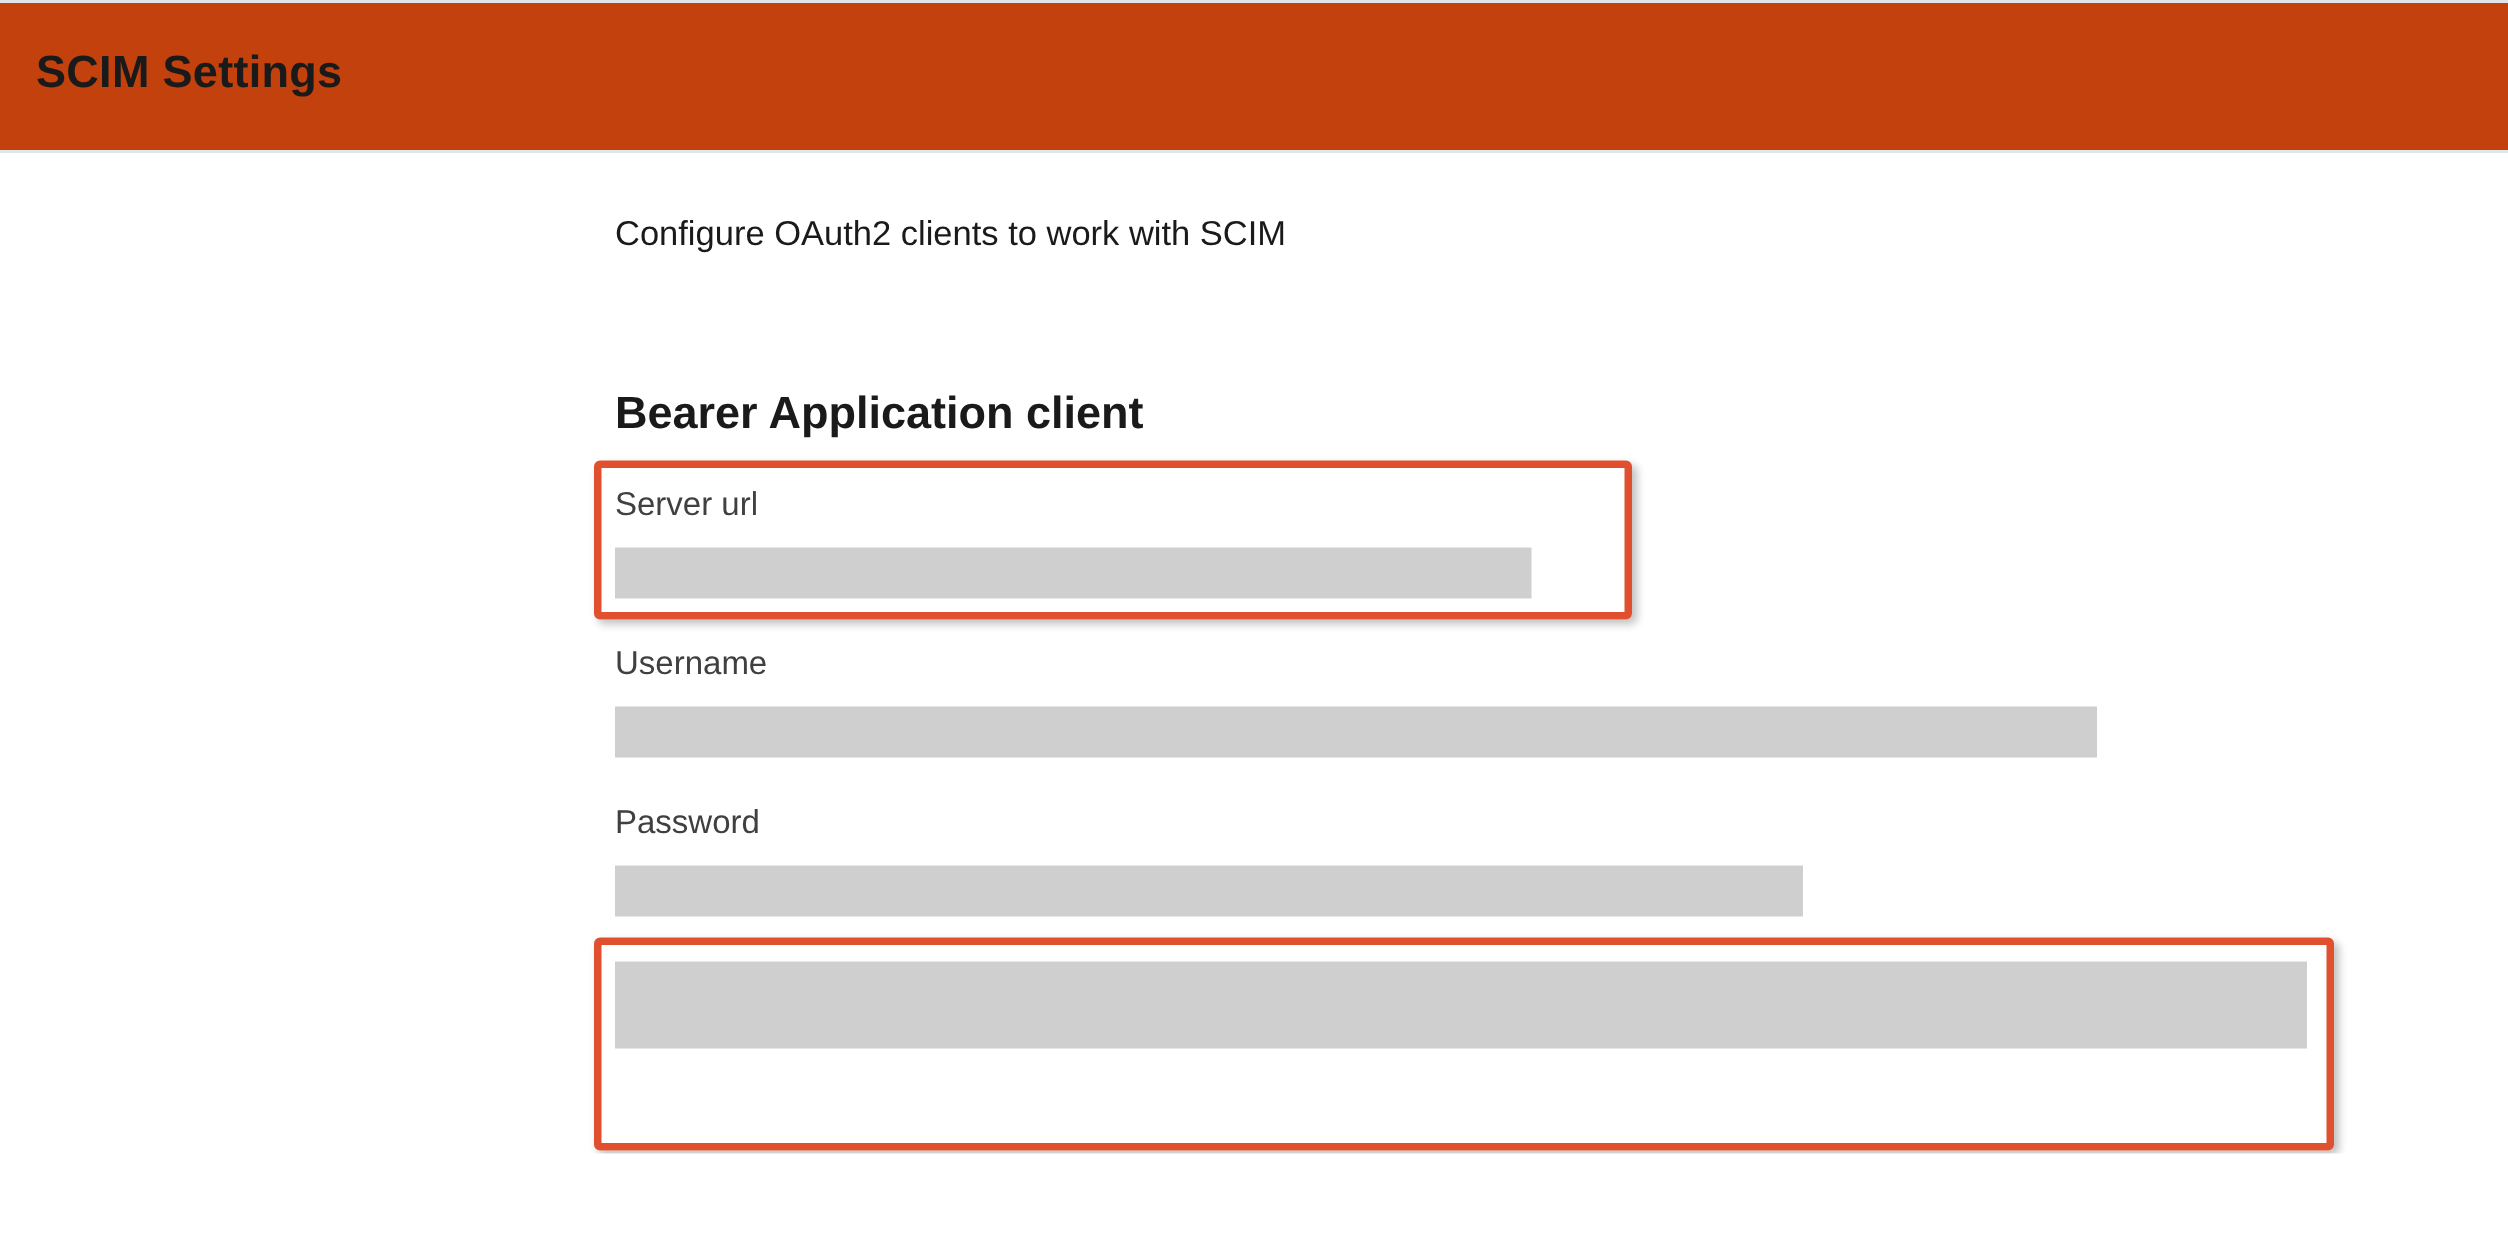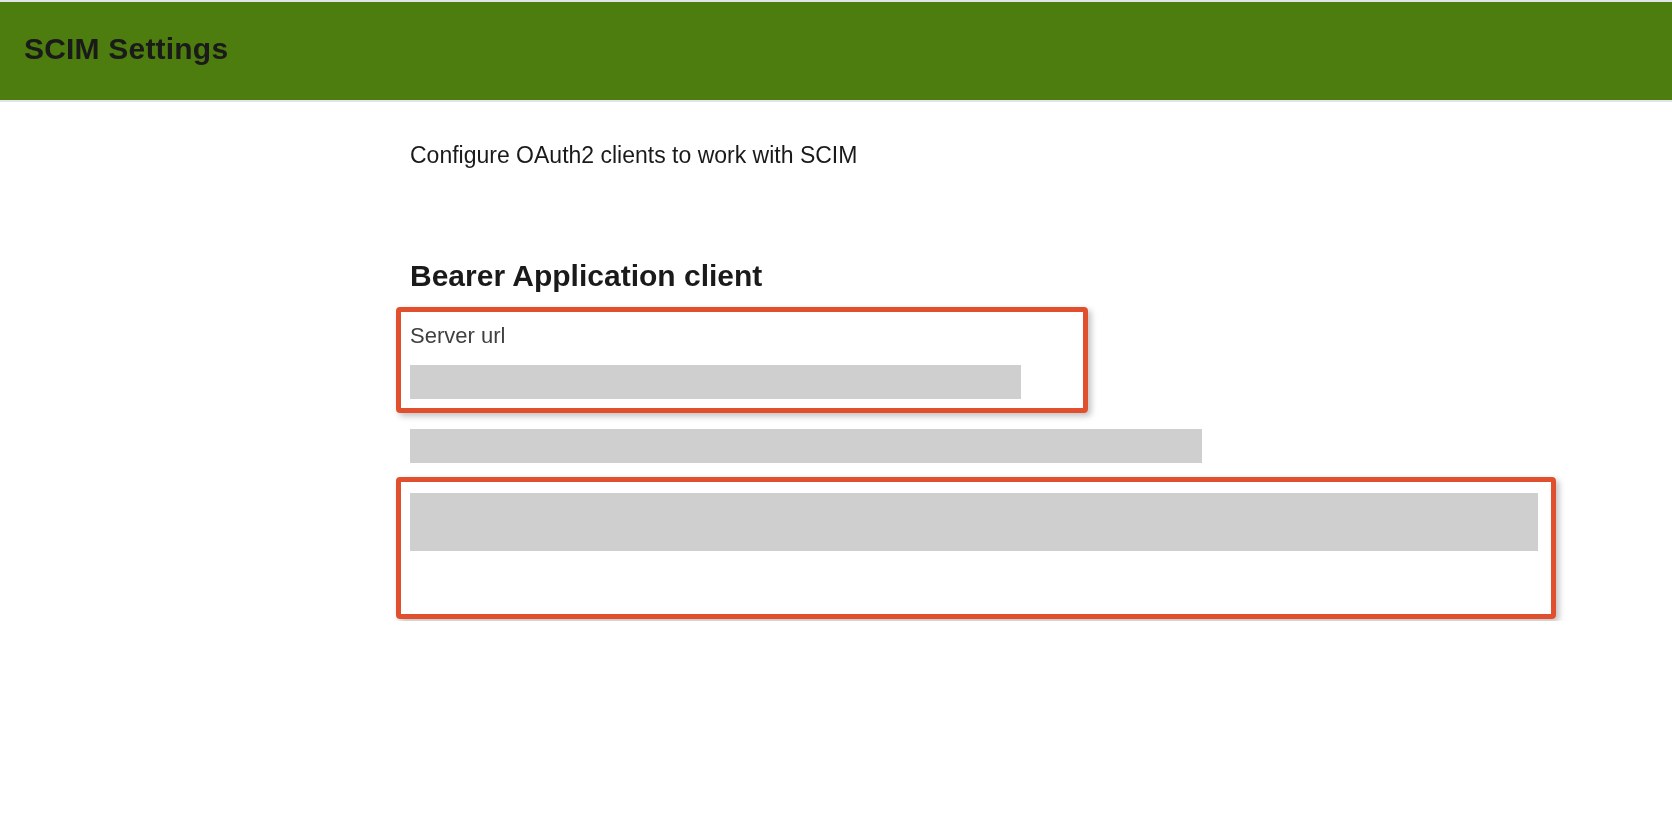--- a/index.html
+++ b/index.html
@@ -4,21 +4,21 @@
 <style>
   * { box-sizing: border-box; margin: 0; padding: 0; }
   html, body {
     width: 1672px;
     font-family: -apple-system, BlinkMacSystemFont, "Segoe UI", Helvetica, Arial, sans-serif;
     color: #1a1a1a;
     background: #ffffff;
   }
   .header-bar {
     width: 100%;
-    background: #4d7c0f;
+    background: #c2410c;
     border-top: 2px solid #e1e5ea;
     border-bottom: 2px solid #e1e5ea;
     padding: 30px 24px 34px 24px;
   }
   .header-title {
     font-size: 30px;
     font-weight: 700;
     letter-spacing: 0.2px;
   }
   .content {
@@ -95,22 +95,27 @@
   <p class="subtitle">Configure OAuth2 clients to work with SCIM</p>
 
   <h2 class="section-heading">Bearer Application client</h2>
 
   <div class="field-group group-serverurl">
     <div class="callout callout-serverurl"></div>
     <label class="field-label">Server url</label>
     <input class="field-input" type="text" value="" style="">
   </div>
 
+  <div class="field-group group-username">
+    <label class="field-label">Username</label>
+    <input class="field-input" type="text" value="" style="">
+  </div>
 
   <div class="field-group group-password">
+    <label class="field-label">Password</label>
     <input class="field-input" type="password" value="" style="">
   </div>
 
   <div class="field-group group-bearer">
     <div class="callout callout-bearer"></div>
     <input class="field-input tall" type="text" value="" style="">
   </div>
 
 </div>
 

